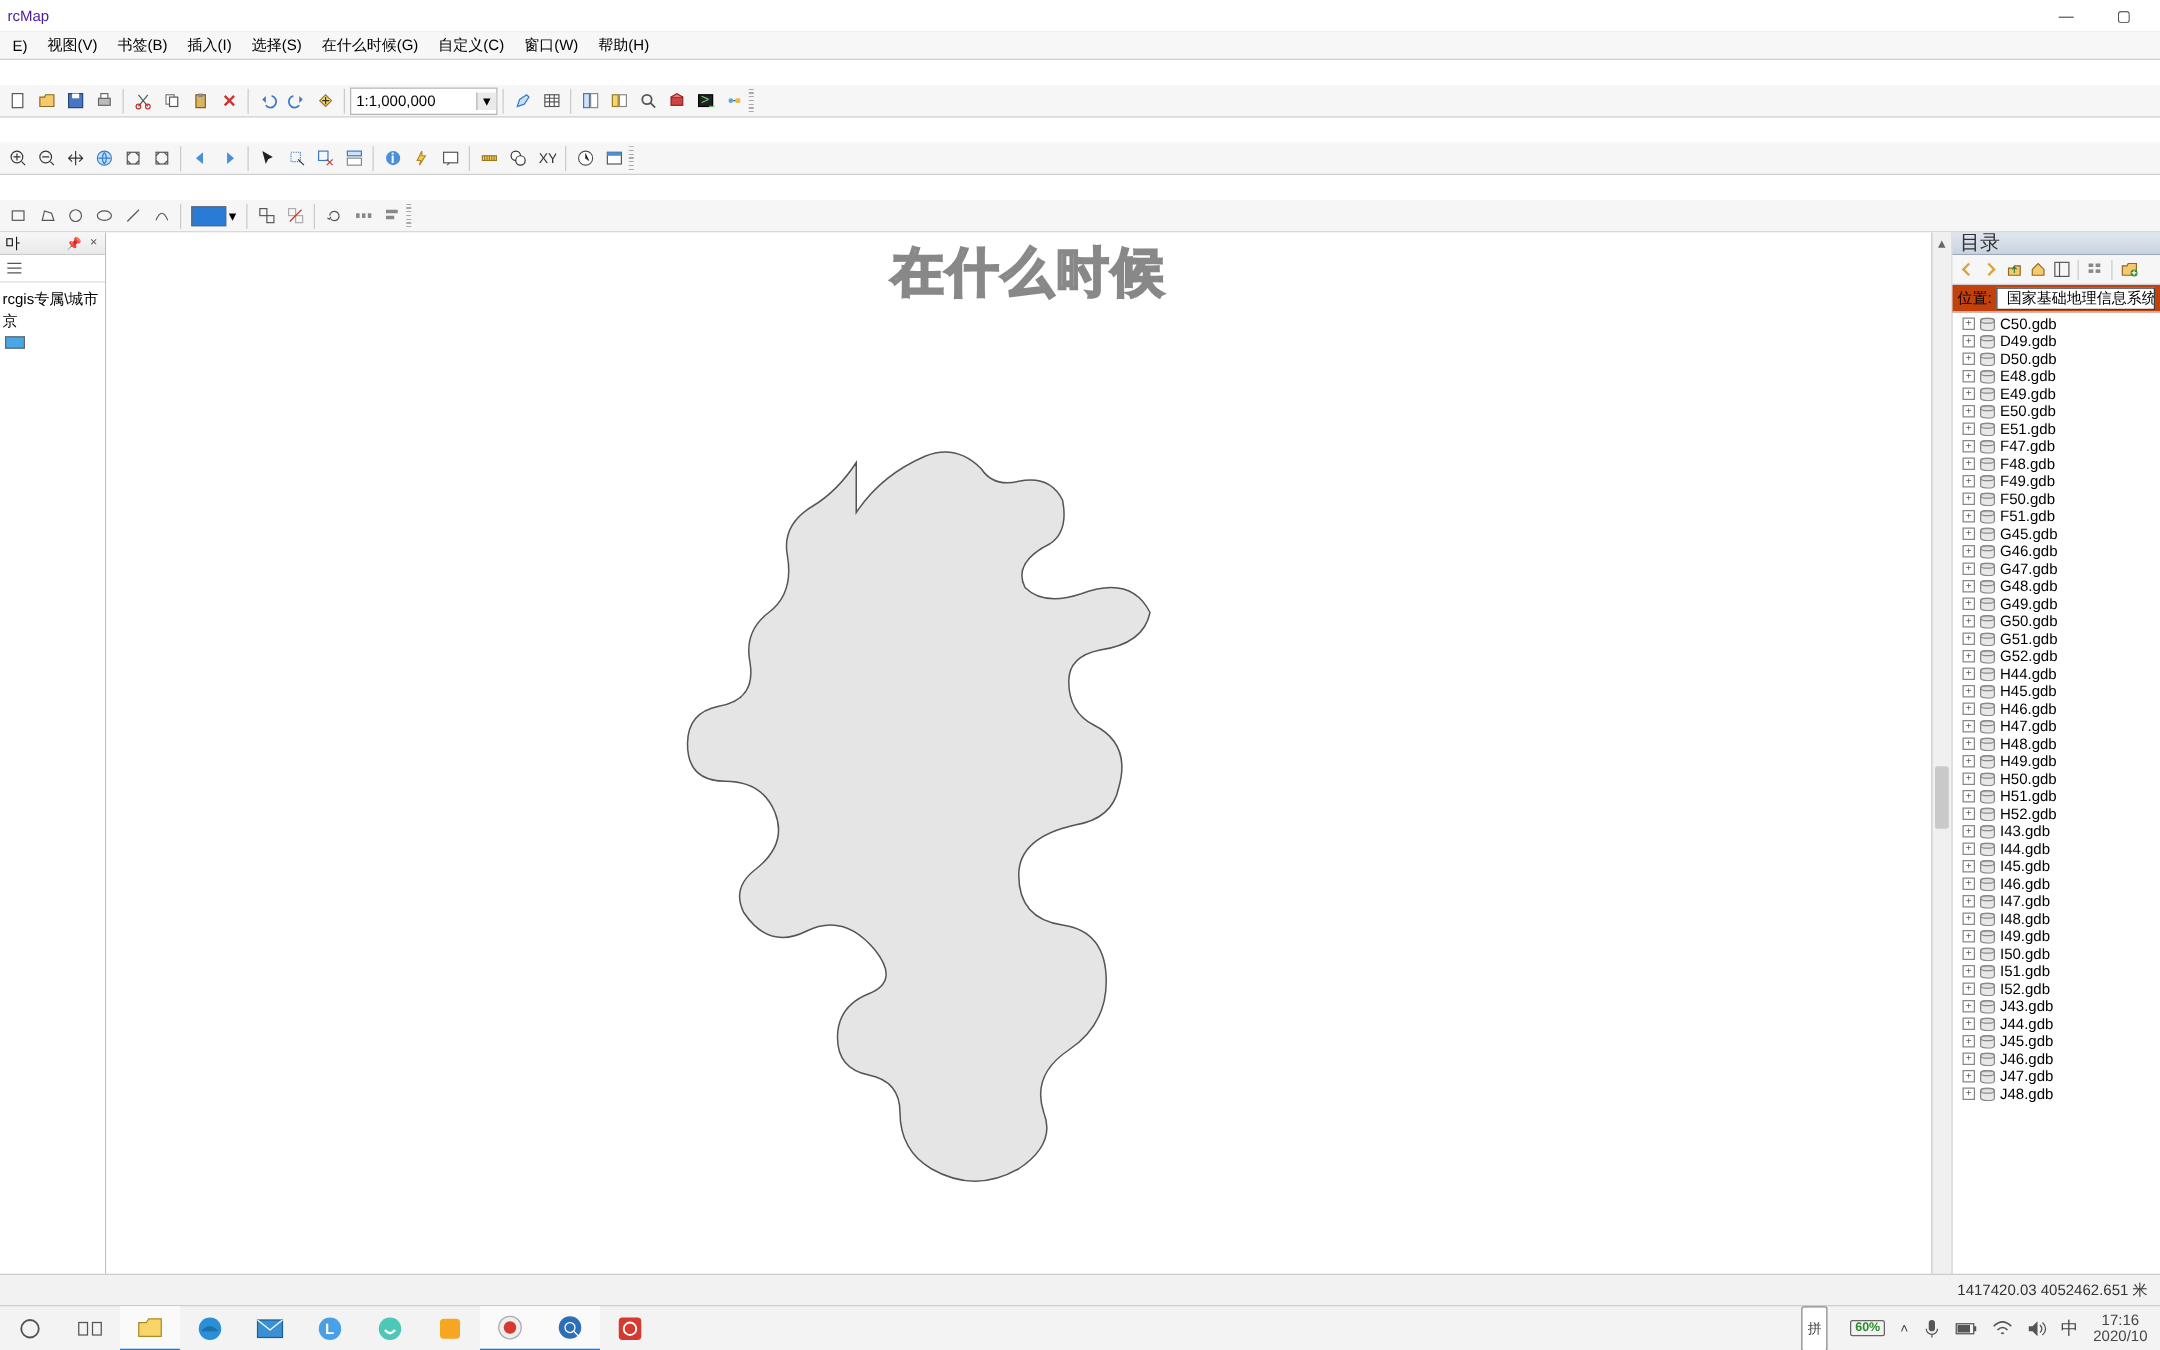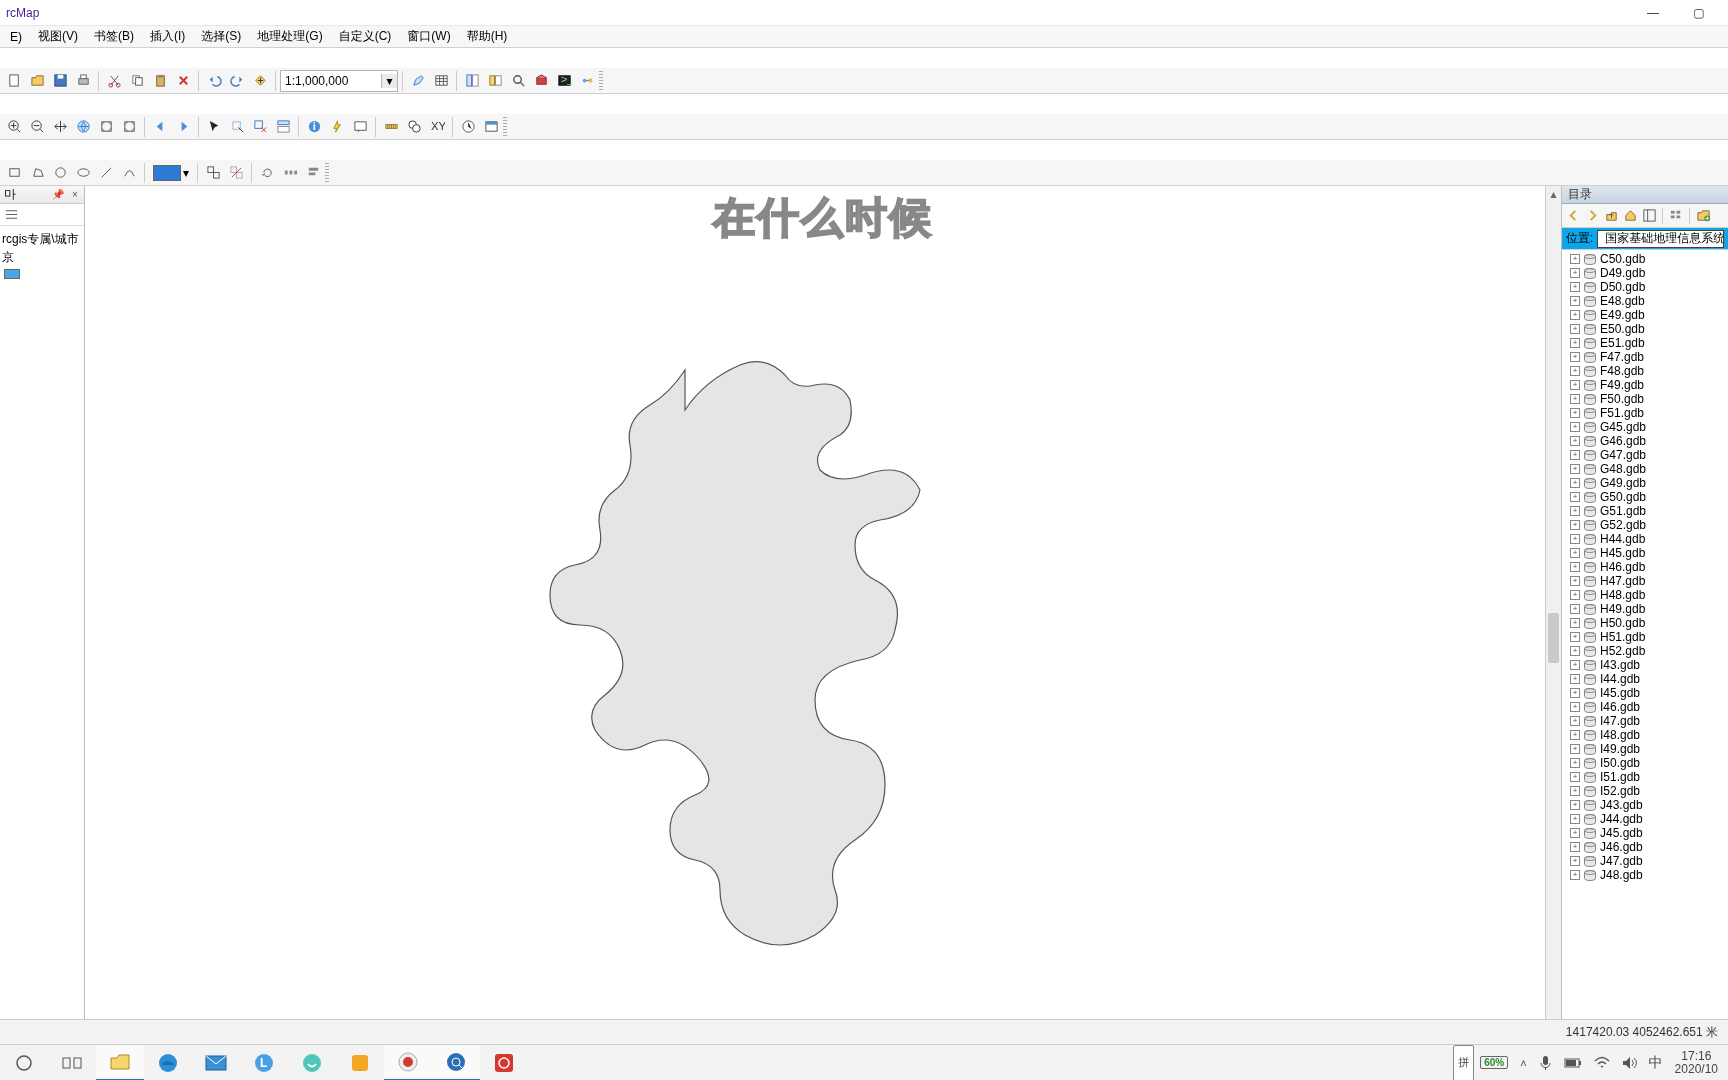--- a/index.html
+++ b/index.html
@@ -37,62 +37,62 @@
 .overlay-text { position:absolute; top:4px; left:50%; transform:translateX(-50%); font-size:42px; font-weight:700; color:#c9c9c9; -webkit-text-stroke:2px #888; letter-spacing:2px;}
 .scroll-v { position:absolute; right:0; top:0; bottom:16px; width:16px; background:#f0f0f0; border-left:1px solid #ccc;}
 .scroll-v .thumb{ position:absolute; left:2px; right:2px; top:46%; height:50px; background:#c9c9c9; border-radius:2px;}
 .scroll-v .arr{position:absolute;left:0;right:0;height:16px;display:flex;align-items:center;justify-content:center;color:#666;}
 .scroll-h { position:absolute; left:0; right:16px; bottom:0; height:16px; background:#f0f0f0; border-top:1px solid #ccc; display:flex; align-items:center;}
 .scroll-h .viewbtn { width:16px; height:14px; border:1px solid #bbb; margin-left:2px; background:#fff; display:flex;align-items:center;justify-content:center;}
 .scroll-h .viewbtn.active{background:#dbeaff;border-color:#5a8dd0;}
 .scroll-h .arr{width:16px;display:flex;align-items:center;justify-content:center;color:#666;}
 
 .catalog-panel { width:167px; background:#fff; border-left:1px solid #bfbfbf; display:flex; flex-direction:column; }
-.catalog-title { height:18px; background:linear-gradient(#dfe6ef,#c9d3e0); border-bottom:1px solid #9da9bb; padding:0 6px; display:flex; align-items:center; font-size:12px; color:#333;}
+.catalog-title { height:18px; background:linear-gradient(#dfe6ef,#c9d3e0); border-bottom:1px solid #9da9bb; padding:0 6px; display:flex; align-items:center; font-size:16px; color:#333;}
 .catalog-toolbar { height:24px; border-bottom:1px solid #d0d0d0; display:flex; align-items:center; padding:0 2px; gap:1px; background:#f6f6f6;}
-.catalog-loc { height:22px; border-bottom:1px solid #d0d0d0; display:flex; align-items:center; padding:0 4px; gap:4px; background:#0ea5e9;}
+.catalog-loc { height:22px; border-bottom:1px solid #d0d0d0; display:flex; align-items:center; padding:0 4px; gap:4px; background:#c2410c;}
 .catalog-loc .path{flex:1;height:18px;border:1px solid #404040;background:#fff;display:flex;align-items:center;padding:0 4px;gap:3px;overflow:hidden;white-space:nowrap;}
 .catalog-tree { flex:1; overflow-y:auto; overflow-x:hidden; padding:2px 0; }
 .tree-item { height:14px; display:flex; align-items:center; padding-left:8px; white-space:nowrap; font-size:12px; cursor:default;}
 .tree-item .exp{ width:10px;height:10px;border:1px solid #888;font-size:8px;line-height:8px;text-align:center;margin-right:3px;color:#555;}
 .tree-item .gdb-icon{width:14px;height:11px;margin-right:3px;display:inline-flex;}
 .tree-item .gdb-icon svg{width:14px;height:11px;}
 .catalog-tree::-webkit-scrollbar{width:16px;}
 .catalog-tree::-webkit-scrollbar-track{background:#f0f0f0;}
 .catalog-tree::-webkit-scrollbar-thumb{background:#c4c4c4;border:2px solid #f0f0f0;border-radius:2px;}
 
 .statusbar { position:absolute; bottom:36px; left:0; right:0; height:20px; background:#f2f2f2; border-top:1px solid #ccc; display:flex; align-items:center; justify-content:flex-end; padding:12px 10px; font-size:11px; color:#333; gap:14px;}
 
 .taskbar { position:absolute; bottom:0; left:0; right:0; height:36px; background:#f3f3f3; border-top:1px solid #ccc; display:flex; align-items:center;}
 .search-box { width:310px; height:36px; display:flex; align-items:center; padding:0 14px; color:#777; border-right:1px solid #e2e2e2;}
 .task-icons { display:flex; align-items:center; height:100%;}
 .task-icons .ti { width:48px; height:36px; display:flex; align-items:center; justify-content:center;}
 .task-icons .ti.active{border-bottom:2px solid #2176c5; background:#fafafa;}
 .tray { margin-left:auto; display:flex; align-items:center; height:100%; padding-right:4px;}
 .tray .tr { height:36px; padding:0 6px; display:flex; align-items:center; justify-content:center; font-size:11px; color:#444;}
-.tray .battery{border:1px solid #666;border-radius:2px;padding:0 3px;font-size:10px;color:#2a8a2a;font-weight:bold;}
+.tray .battery{border:1px solid #666;border-radius:2px;padding:0 3px;font-size:10px;color:#2a8a2a;font-weight:bold;margin-left:12px;}
 .tray .clock{text-align:center;line-height:13px;font-size:11px;}
 .folder-icon{width:14px;height:11px;display:inline-block;}
 </style>
 </head>
 <body>
 
 <div class="titlebar">
   <span class="title">rcMap</span>
   <div class="winbtn">—</div>
   <div class="winbtn">▢</div>
 </div>
 
 <div class="menubar">
   <span class="mi">E)</span>
   <span class="mi">视图(V)</span>
   <span class="mi">书签(B)</span>
   <span class="mi">插入(I)</span>
   <span class="mi">选择(S)</span>
-  <span class="mi">地理处理(G)</span>
+  <span class="mi">在什么时候(G)</span>
   <span class="mi">自定义(C)</span>
   <span class="mi">窗口(W)</span>
   <span class="mi">帮助(H)</span>
 </div>
 
 <div class="toolbar">
   <div class="tb-btn">
       <svg viewBox="0 0 16 16">
         <rect x="3" y="2" width="9" height="12" fill="#fff" stroke="#555"></rect>
       </svg>

